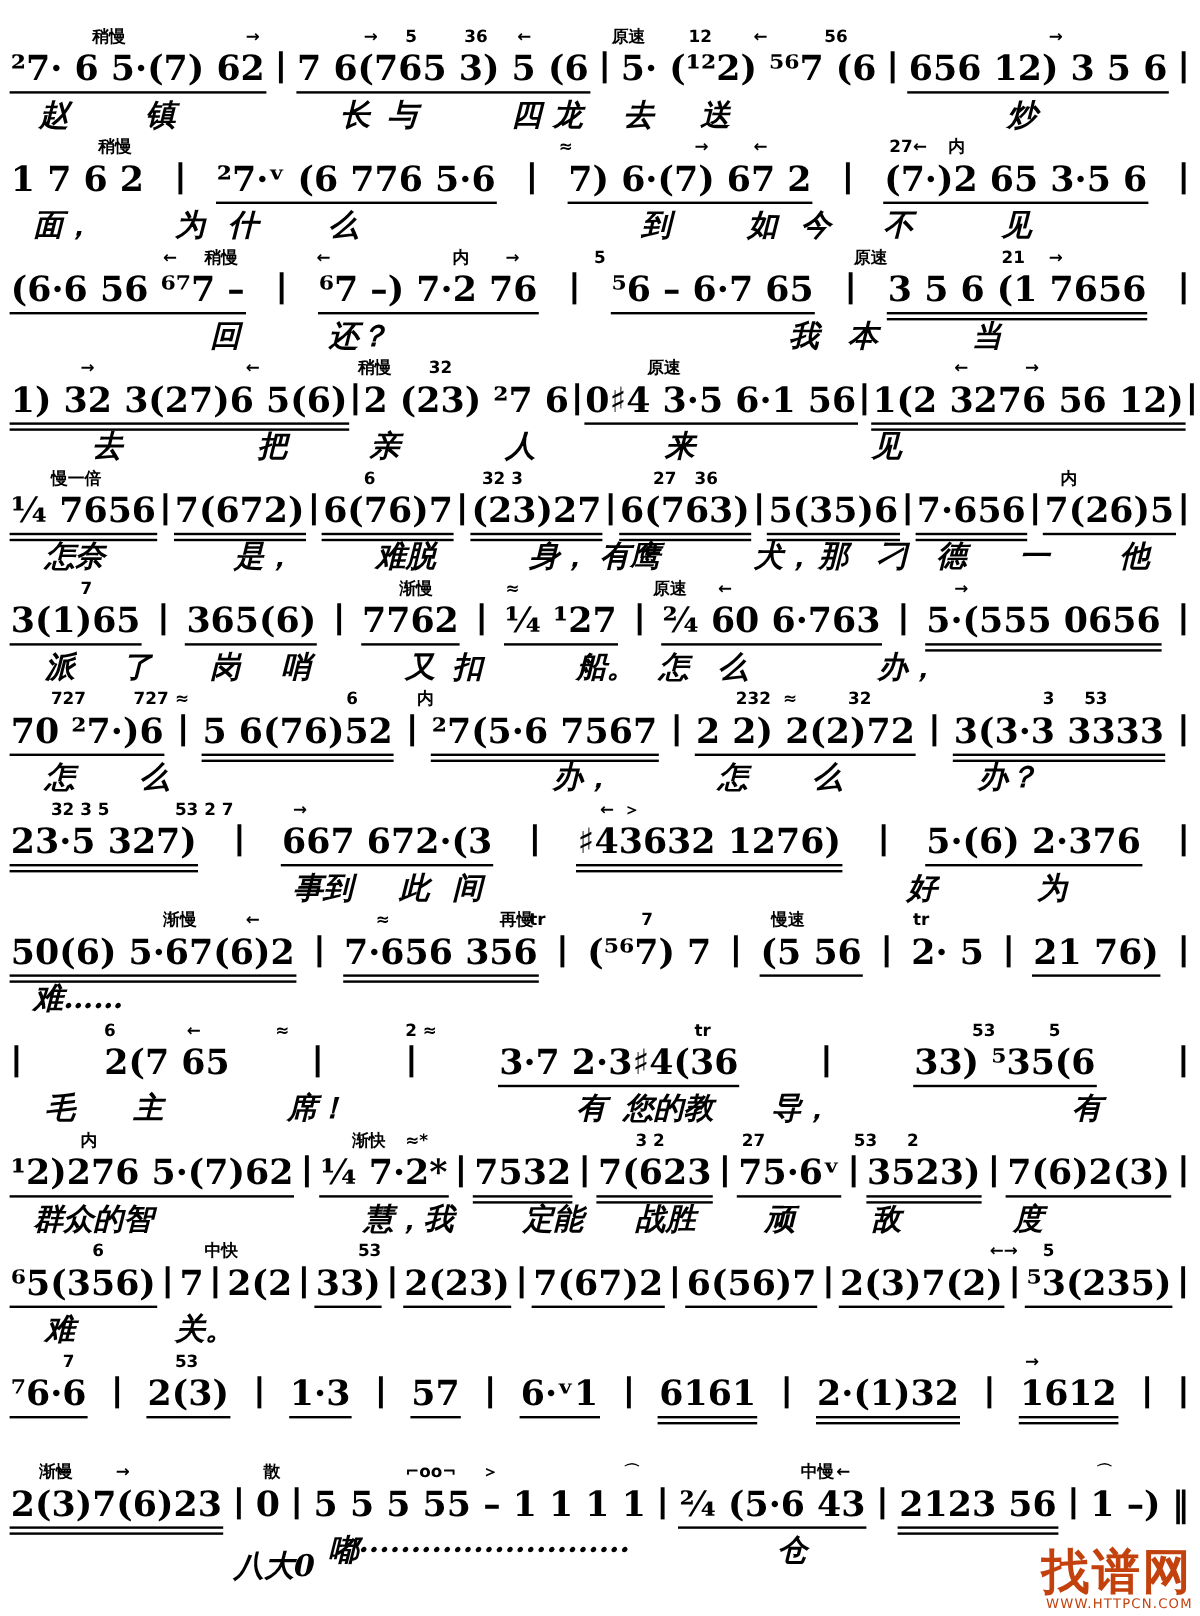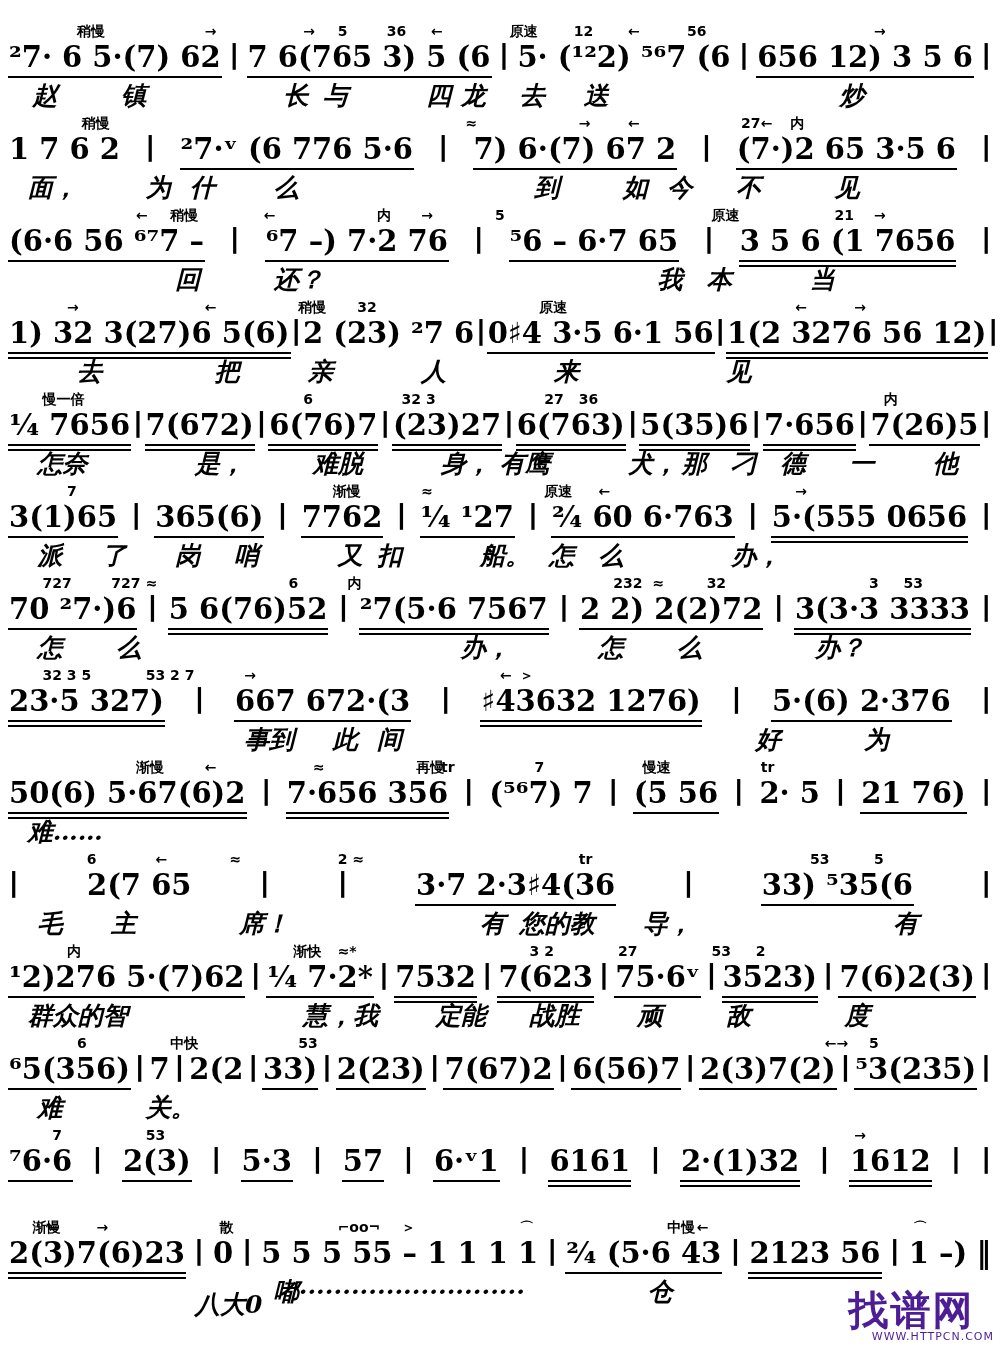--- a/index.html
+++ b/index.html
@@ -14,21 +14,21 @@
          justify-content:space-between;align-items:flex-start;
          font-size:29px;font-weight:bold;line-height:34px;white-space:nowrap;
          font-family:"DejaVu Serif","DejaVu Sans",serif;}
   .bar{display:inline-block;padding:0 1px 2px 1px;}
   .u1{border-bottom:2px solid #000;}
   .u2{border-bottom:7px double #000;}
   .barline{display:inline-block;padding:0 1px;font-weight:bold;}
   .lyrics{position:absolute;left:0;top:58px;width:100%;height:32px;}
   .syl{position:absolute;top:0;font-size:25px;font-weight:bold;font-style:italic;
        white-space:nowrap;font-family:"DejaVu Serif",serif;line-height:30px;}
-  #watermark{position:absolute;right:6px;bottom:4px;text-align:center;color:#4c1d95;
+  #watermark{position:absolute;right:6px;bottom:4px;text-align:right;color:#c2410c;
              font-family:"DejaVu Sans",sans-serif;z-index:5;}
   #watermark .wm-name{font-size:40px;font-weight:bold;letter-spacing:2px;line-height:40px;}
   #watermark .wm-url{font-size:11px;letter-spacing:1px;margin-left:43px;}
 </style>
 </head>
 <body>
 
 <div id="page">
   <div id="score">
       <div class="system">
@@ -428,21 +428,21 @@
         <div class="marks">
           <span class="mark" style="left: 4.5%;">7</span>
           <span class="mark" style="left: 14%;">53</span>
           <span class="mark" style="left: 86%;">→</span>
         </div>
         <div class="notes">
           <span class="bar u1">⁷6·6</span>
           <span class="barline">∣</span>
           <span class="bar u1">2(3)</span>
           <span class="barline">∣</span>
-          <span class="bar u1">5·3</span>
+          <span class="bar u1">1·3</span>
           <span class="barline">∣</span>
           <span class="bar u1">57</span>
           <span class="barline">∣</span>
           <span class="bar u1">6·ᵛ1</span>
           <span class="barline">∣</span>
           <span class="bar u2">6161</span>
           <span class="barline">∣</span>
           <span class="bar u2">2·(1)32</span>
           <span class="barline">∣</span>
           <span class="bar u2">1612</span>

